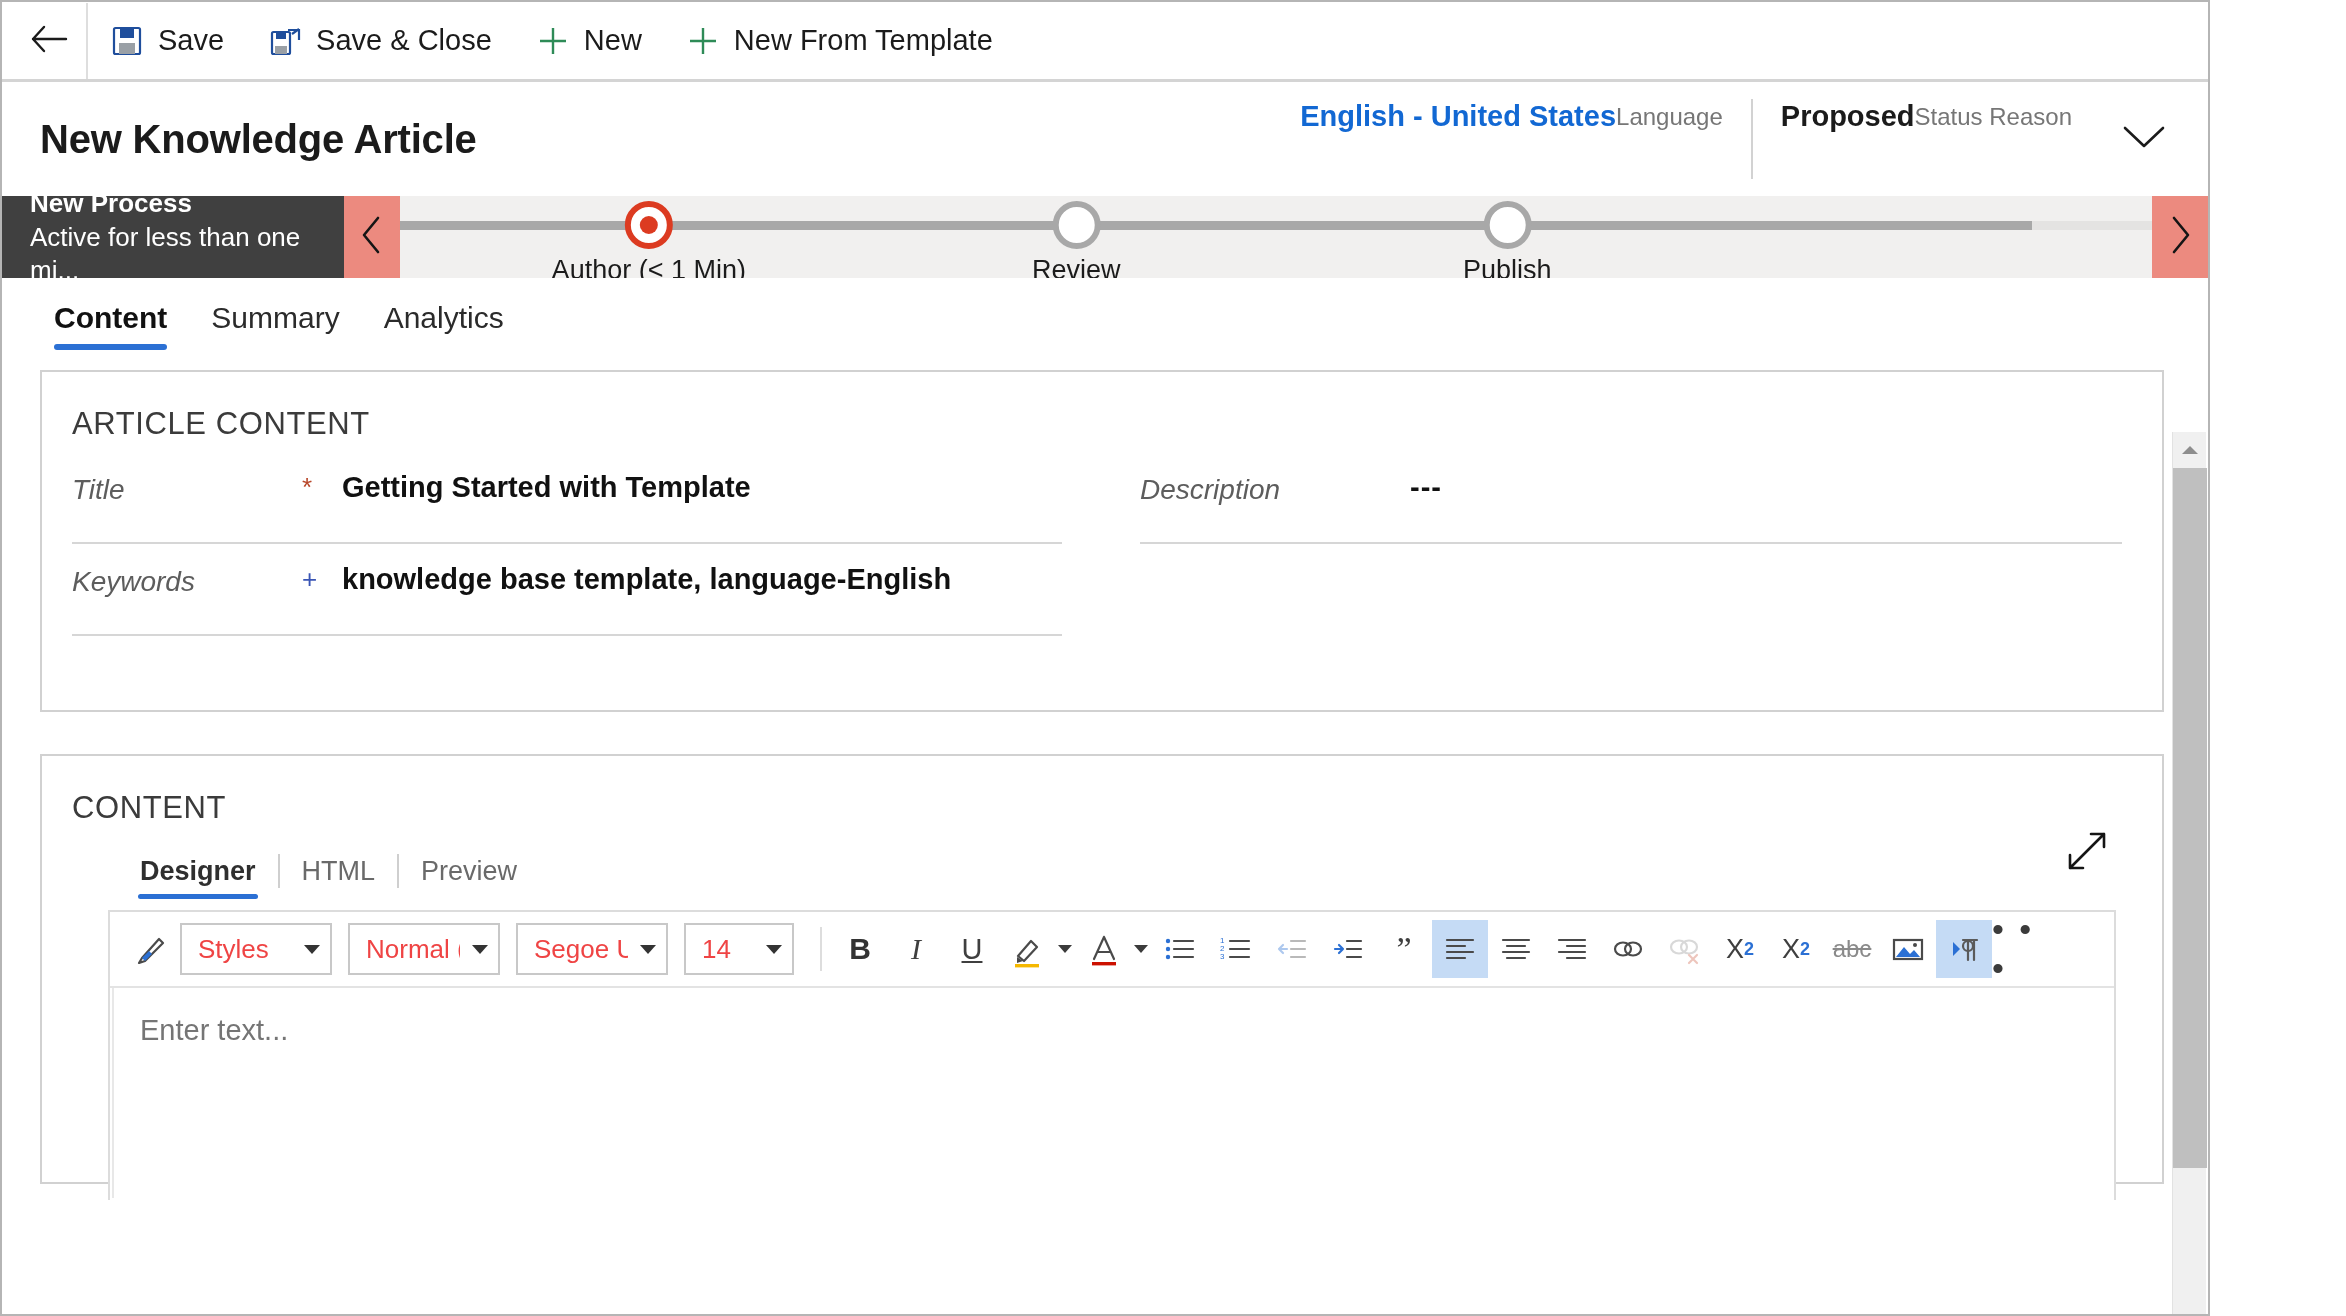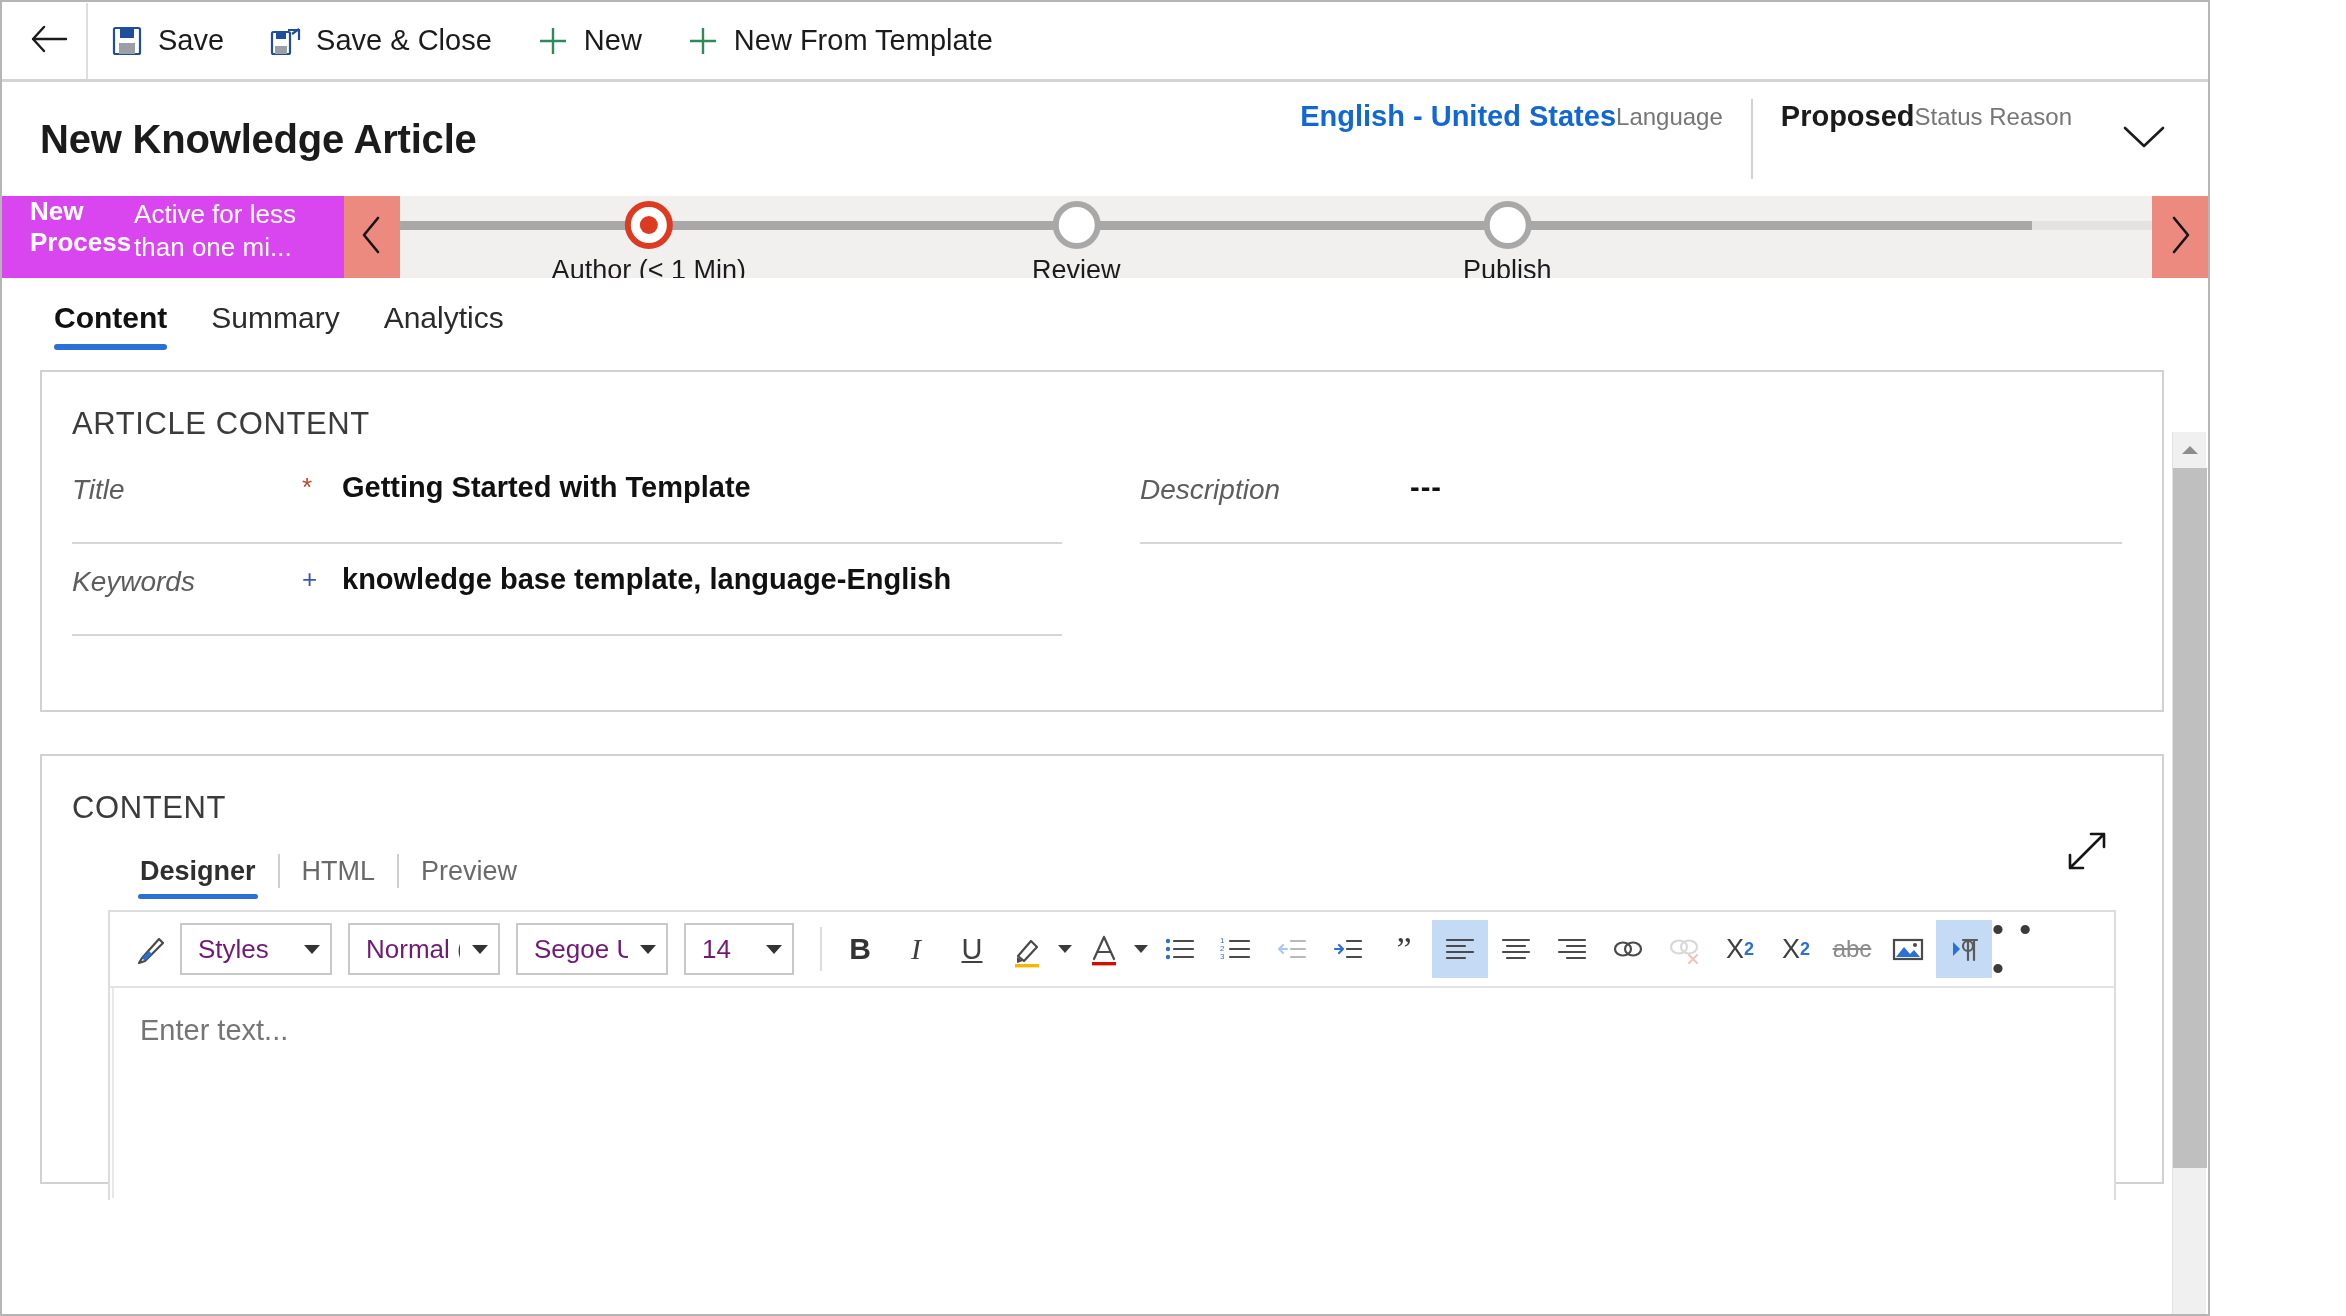--- a/index.html
+++ b/index.html
@@ -78,23 +78,23 @@
 
   
   .bpf {
     position: relative;
     height: 82px;
     display: flex;
     background: #f1f0ef;
   }
   .bpf-stage-active {
     width: 342px;
-    background: #d946ef;
+    background: #404040;
     color: #fff;
-    display: flex; flex-direction: row; justify-content: center;
+    display: flex; flex-direction: column; justify-content: center;
     padding-left: 28px;
     cursor: pointer;
     flex-shrink: 0;
   }
   .bpf-name { font-size: 26px; font-weight: 700; line-height: 1.2; }
   .bpf-sub { font-size: 26px; font-weight: 400; line-height: 1.25; margin-top: 2px; }
   .bpf-arrow-left, .bpf-arrow-right {
     width: 56px; background: #ec8a7f;
     display: flex; align-items: center; justify-content: center;
     cursor: pointer; flex-shrink: 0;
@@ -237,21 +237,21 @@
   .tb-btn.active { background: #c5dbf5; }
   .tb-btn.disabled { opacity: 0.38; }
   .tb-sep { width: 2px; height: 44px; background: #dddddd; margin: 0 10px; flex-shrink: 0; }
   .tb-select {
     height: 52px; border: 2px solid #c8c8c8; background: #fff;
     display: flex; align-items: center; justify-content: space-between;
     padding: 0 10px 0 16px; margin-right: 16px; cursor: pointer;
     flex-shrink: 0;
   }
   .tb-select span {
-    font-size: 26px; color: #701a75; white-space: nowrap;
+    font-size: 26px; color: #ef4444; white-space: nowrap;
     overflow: hidden; text-overflow: clip;
   }
   .caret {
     width: 0; height: 0; margin-left: 12px;
     border-left: 8px solid transparent; border-right: 8px solid transparent;
     border-top: 9px solid #333;
   }
   .sel-styles { width: 152px; }
   .sel-format { width: 152px; }
   .sel-font { width: 152px; }

